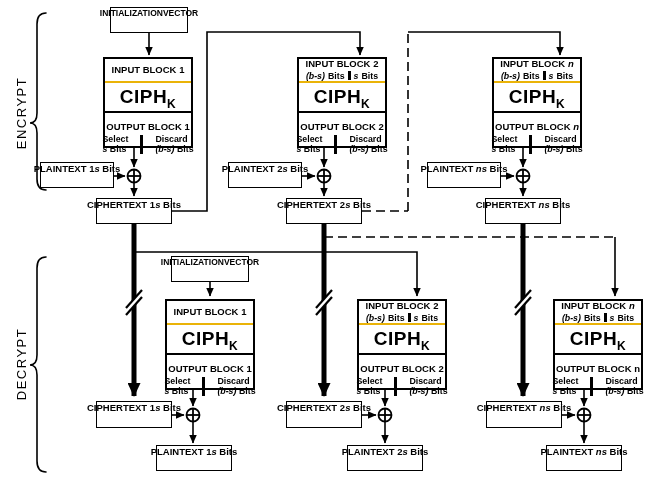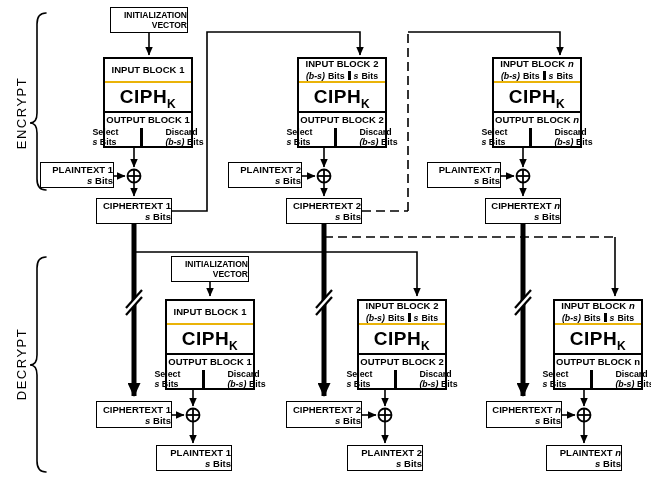--- a/index.html
+++ b/index.html
@@ -1,34 +1,34 @@
 <!DOCTYPE html>
 <html><head>
 <meta charset="utf-8">
 <style>
   html,body{margin:0;padding:0;background:#fff}
   .canvas{position:relative;width:651px;height:480px;background:#ffffff;overflow:hidden;
           font-family:"Liberation Sans",sans-serif;color:#000}
   svg.layer{position:absolute;left:0;top:0;z-index:1}
   .box,.stack{position:absolute;box-sizing:border-box;background:#fff;border:1.6px solid #000;z-index:2}
-  .box{display:flex;flex-direction:column;align-items:flex-end;justify-content:center;
+  .box{display:flex;align-items:flex-start;justify-content:center;
        text-align:center;font-weight:700;font-size:9.5px;line-height:11px}
   .box.small{font-size:8.5px;line-height:10.5px}
   .stack{border-width:2px;display:flex;flex-direction:column}
   .seg{display:flex;flex-direction:column;align-items:center;justify-content:center;
        text-align:center;font-weight:700;font-size:9.5px;line-height:10.5px}
   .seg-in{flex:0 0 22px}
   .seg-ciph{flex:0 0 28px;border-top:2px solid #eab308;border-bottom:2px solid #000;
             font-size:19px;line-height:20px;letter-spacing:.5px}
   .seg-ciph sub{font-size:12px;line-height:0}
-  .seg-out{flex:1 1 auto;justify-content:flex-start;padding-top:2px}
+  .seg-out{flex:1 1 auto;justify-content:flex-start;padding-top:9px}
   .t{white-space:nowrap}
   .bits{display:flex;align-items:center;justify-content:center;gap:3px;font-size:8.8px;margin-top:1px}
   .vbar{width:3px;height:9px;background:#000}
-  .orow{display:flex;align-items:flex-start;justify-content:center;gap:22px;margin-top:1px}
+  .orow{display:flex;align-items:flex-start;justify-content:center;gap:12px;margin-top:1px}
   .ocol{display:flex;flex-direction:column;text-align:left;font-size:8.8px;line-height:10.5px}
   .obar{width:3px;height:19px;background:#000;margin-top:1px}
   i{font-style:italic}
   .rot{position:absolute;width:96px;height:16px;display:flex;align-items:center;justify-content:center;
        font-size:13px;font-weight:400;letter-spacing:1.5px;transform:rotate(-90deg);z-index:2;white-space:nowrap}
 </style>
 </head>
 <body>
 
 <div class="canvas">

